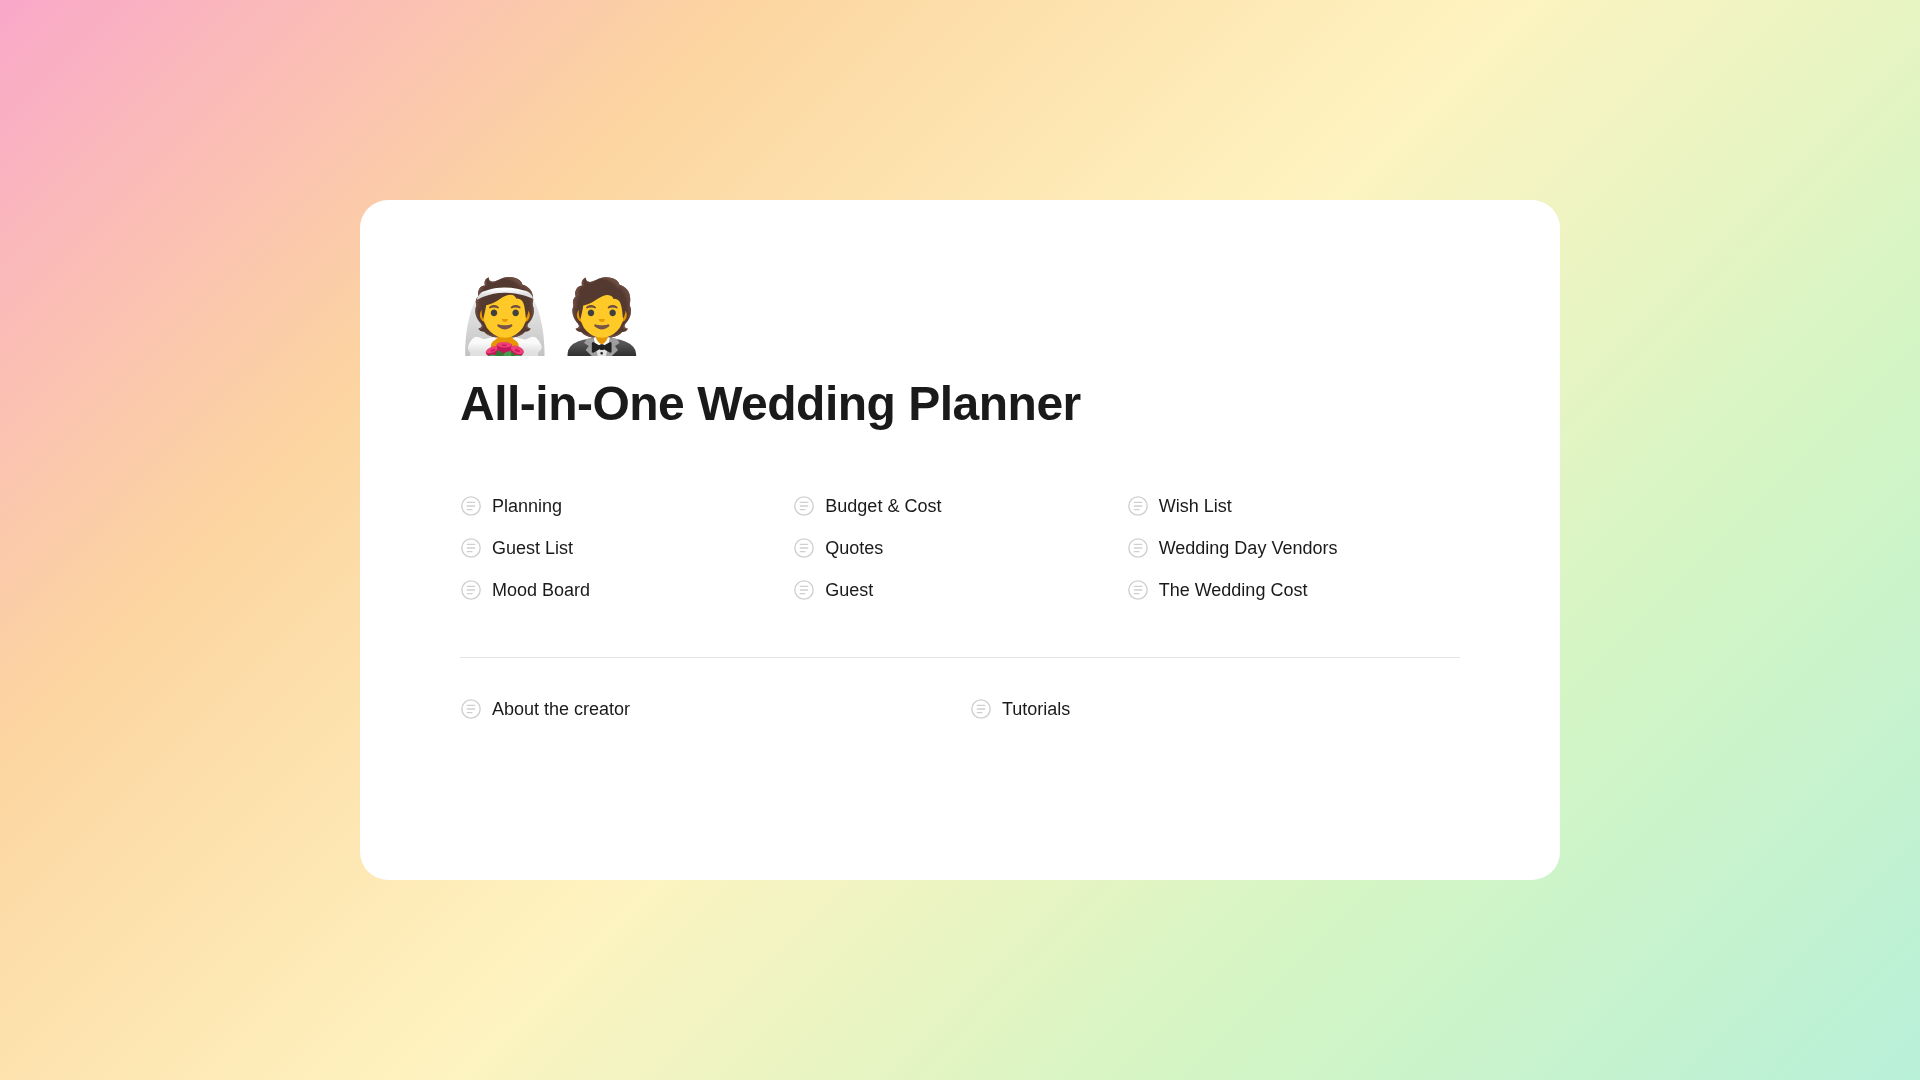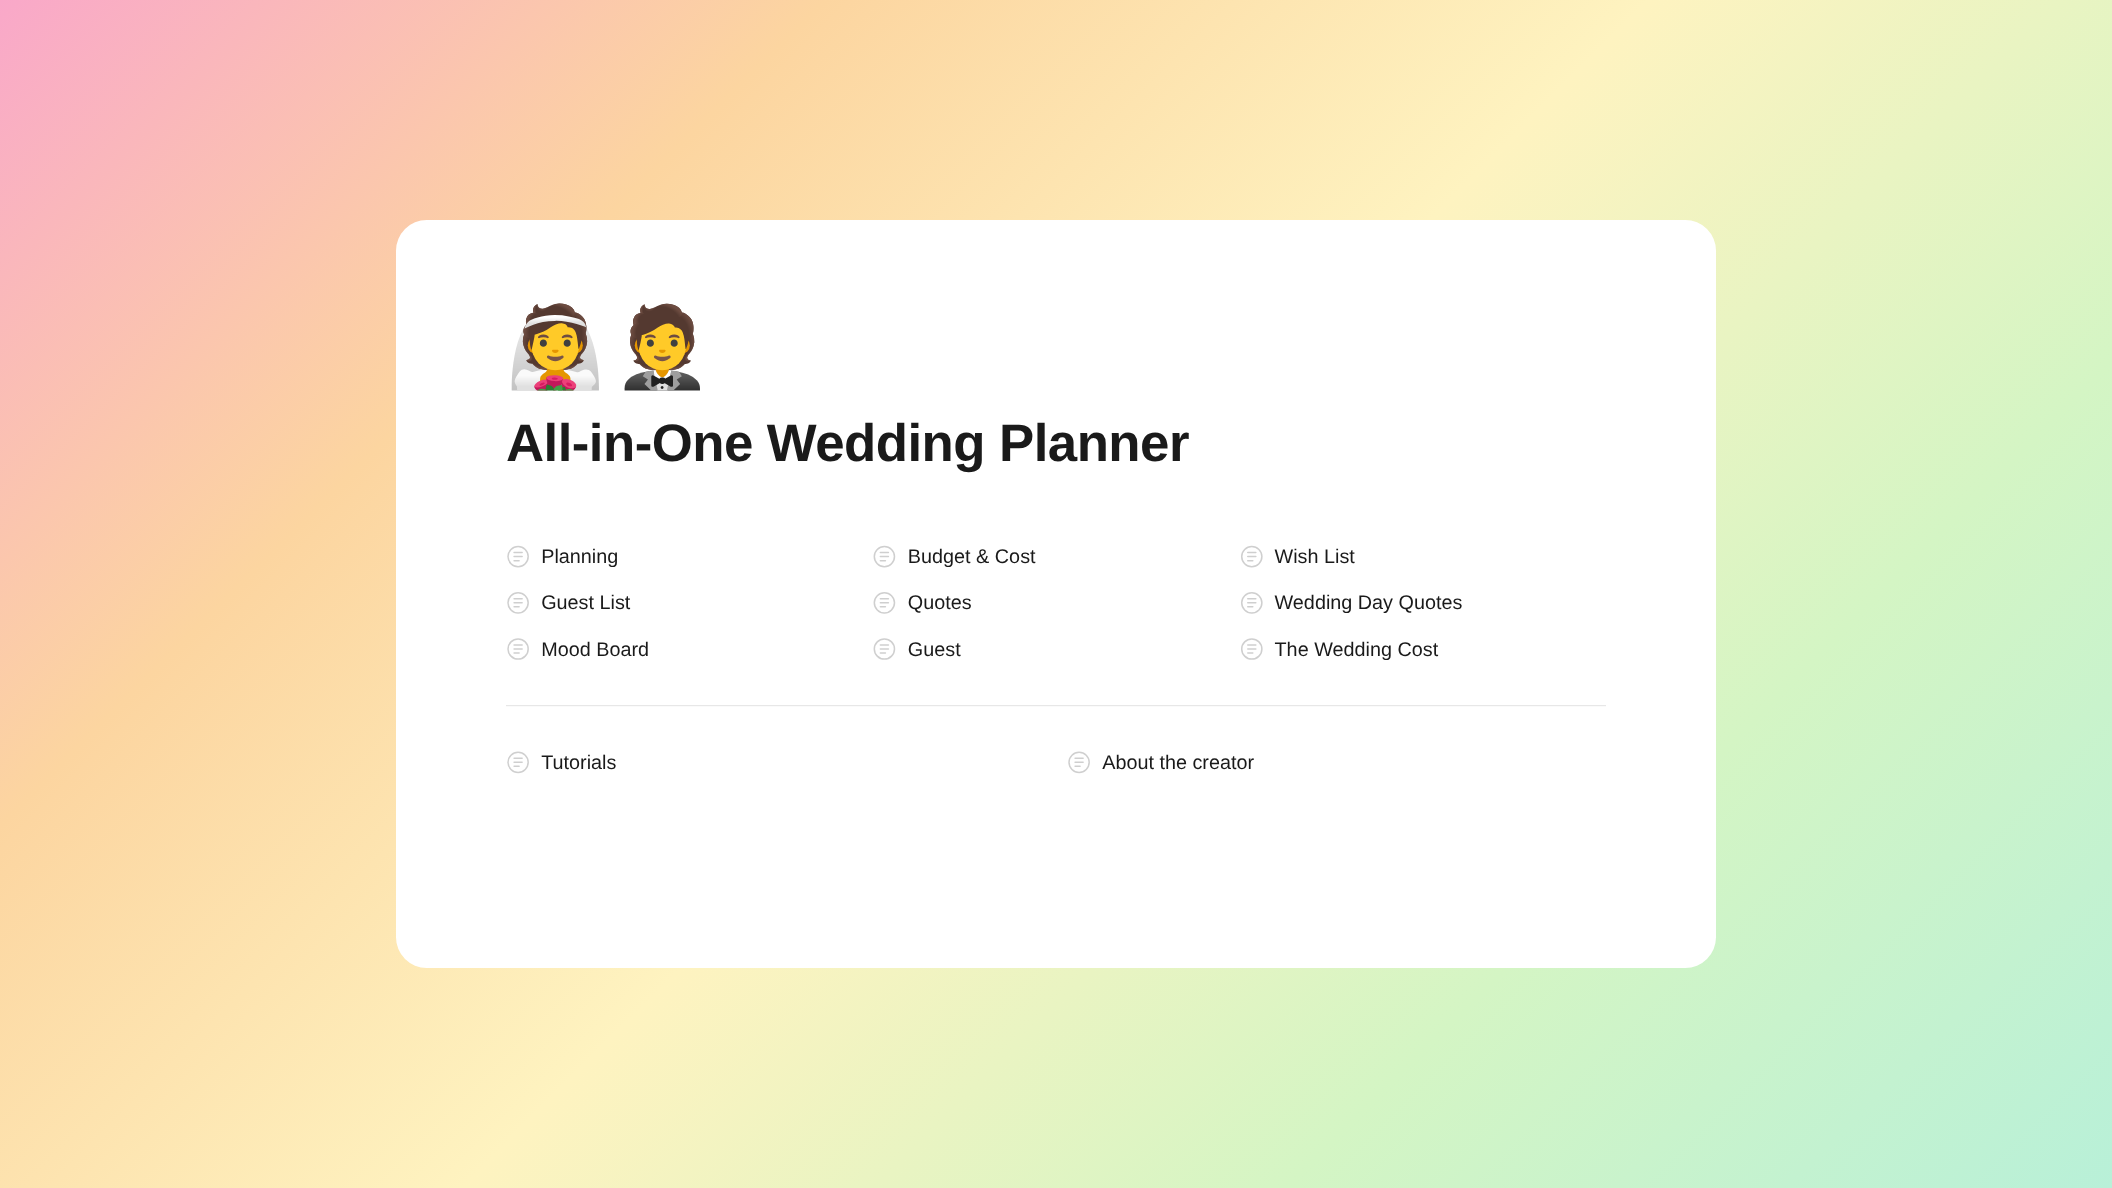--- a/index.html
+++ b/index.html
@@ -46,21 +46,21 @@
       color: #1a1a1a;
       margin-bottom: 64px;
       letter-spacing: -0.5px;
     }
 
     .links-grid {
       display: grid;
       grid-template-columns: repeat(3, 1fr);
       grid-template-rows: repeat(3, auto);
       gap: 20px 0;
-      margin-bottom: 40px;
+      margin-bottom: 56px;
     }
 
     .link-item {
       display: flex;
       align-items: center;
       gap: 10px;
       cursor: pointer;
       text-decoration: none;
     }
 
@@ -144,21 +144,21 @@
         <circle cx="12" cy="12" r="10" stroke="#888" stroke-width="1.5"></circle>
         <path d="M8 12h8M8 8h8M8 16h5" stroke="#888" stroke-width="1.5" stroke-linecap="round"></path>
       </svg>
       <span class="link-label">Quotes</span>
     </div>
     <div class="link-item">
       <svg class="page-icon-svg" viewBox="0 0 24 24" fill="none">
         <circle cx="12" cy="12" r="10" stroke="#888" stroke-width="1.5"></circle>
         <path d="M8 12h8M8 8h8M8 16h5" stroke="#888" stroke-width="1.5" stroke-linecap="round"></path>
       </svg>
-      <span class="link-label">Wedding Day Quotes</span>
+      <span class="link-label">Wedding Day Vendors</span>
     </div>
 
     <div class="link-item">
       <svg class="page-icon-svg" viewBox="0 0 24 24" fill="none">
         <circle cx="12" cy="12" r="10" stroke="#888" stroke-width="1.5"></circle>
         <path d="M8 12h8M8 8h8M8 16h5" stroke="#888" stroke-width="1.5" stroke-linecap="round"></path>
       </svg>
       <span class="link-label">Mood Board</span>
     </div>
     <div class="link-item">
@@ -178,23 +178,23 @@
   </div>
 
   <hr class="divider">
 
   <div class="footer-links">
     <div class="footer-link-item">
       <svg class="page-icon-svg" viewBox="0 0 24 24" fill="none">
         <circle cx="12" cy="12" r="10" stroke="#888" stroke-width="1.5"></circle>
         <path d="M8 12h8M8 8h8M8 16h5" stroke="#888" stroke-width="1.5" stroke-linecap="round"></path>
       </svg>
+      <span class="link-label">About the creator</span>
+    </div>
+    <div class="footer-link-item">
+      <svg class="page-icon-svg" viewBox="0 0 24 24" fill="none">
+        <circle cx="12" cy="12" r="10" stroke="#888" stroke-width="1.5"></circle>
+        <path d="M8 12h8M8 8h8M8 16h5" stroke="#888" stroke-width="1.5" stroke-linecap="round"></path>
+      </svg>
       <span class="link-label">Tutorials</span>
-    </div>
-    <div class="footer-link-item">
-      <svg class="page-icon-svg" viewBox="0 0 24 24" fill="none">
-        <circle cx="12" cy="12" r="10" stroke="#888" stroke-width="1.5"></circle>
-        <path d="M8 12h8M8 8h8M8 16h5" stroke="#888" stroke-width="1.5" stroke-linecap="round"></path>
-      </svg>
-      <span class="link-label">About the creator</span>
     </div>
   </div>
 </div>
 
 </body></html>

